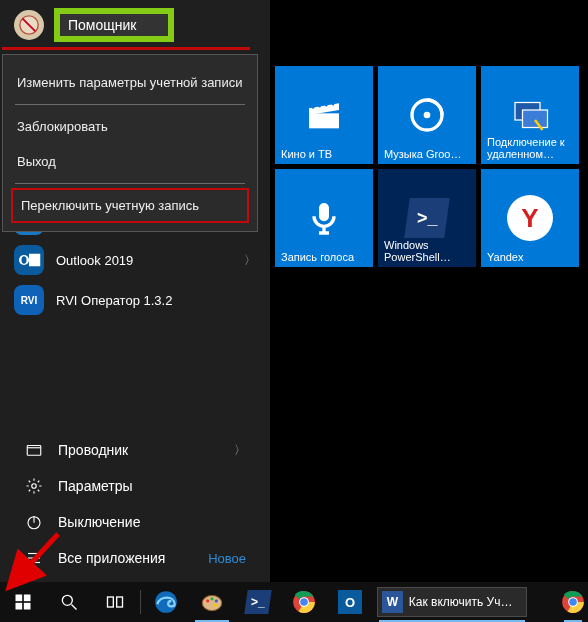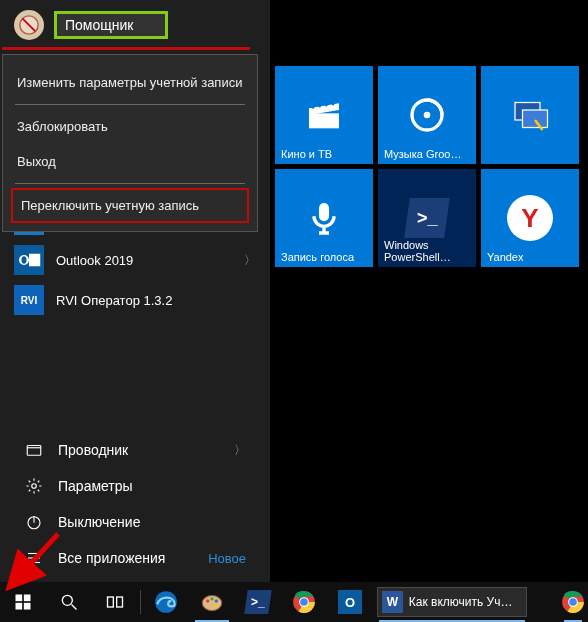--- a/index.html
+++ b/index.html
@@ -16,21 +16,21 @@
     padding: 8px 12px 8px 14px; height: 50px;
   }
   .user-avatar {
     width: 30px; height: 30px; border-radius: 50%;
     background: #d8c7a8; display:flex; align-items:center; justify-content:center;
     color:#b02020; font-size:18px; font-weight:bold;
   }
   .user-name { font-size: 14px; font-weight: 400; }
   .user-name-wrap{
     background:#333; padding:2px 32px 2px 8px; position:relative;
-    border:3px solid #84cc16;
+    border:6px solid #84cc16;
   }
   .red-underline{
     position:absolute; left:2px; top:47px; width:248px; height:3px; background:#c20808;
   }
 
   
   .account-menu {
     position:absolute; left:2px; top:54px; width:256px;
     background:#2b2b2b; border:1px solid #555; padding:10px 0 4px;
     z-index:5;
@@ -50,21 +50,21 @@
   .app-list{
     position:absolute; left:0; top:200px; width:270px;
   }
   .app-row{
     display:flex; align-items:center; gap:12px;
     padding:6px 14px; height:40px; color:#fff; font-size:13px;
   }
   .app-row .chev{ margin-left:auto; color:#aaa; font-size:12px;}
   .app-icon{
     width:30px; height:30px; display:flex; align-items:center; justify-content:center;
-    background:#0a5a9e; color:#fff; font-size:12px; font-weight:bold;
+    background:#0a5a9e; color:#fff; font-size:12px; font-weight:bold;border-radius:8px;
   }
   .app-icon.outlook{ background:#0a5a9e; }
   .app-icon.radmin{ background:#1878c4; }
   .app-icon.rvi{ background:#0e62b8; font-size:10px;}
 
   
   .bottom-nav{
     position:absolute; left:0; bottom:0; width:270px;
     padding:4px 8px 6px;
   }
@@ -253,20 +253,21 @@
         <path d="M12 3a9 9 0 0 1 9 9" stroke="#fff" stroke-width="2" fill="none"></path>
       </svg>
     <span class="tlabel">Музыка Groo…</span>
   </div>
   <div class="tile">
     <svg viewBox="0 0 32 32">
         <rect x="4" y="6" width="20" height="14" fill="#1e5aa8" stroke="#fff" stroke-width="1"></rect>
         <rect x="10" y="12" width="20" height="14" fill="#3b7dd8" stroke="#fff" stroke-width="1"></rect>
         <path d="M20 20l6 8" stroke="#ffcc00" stroke-width="2"></path>
       </svg>
+    <span class="tlabel" style="line-height:1.1; white-space:normal;">Подключение к удаленном…</span>
   </div>
   <div class="tile">
     <svg viewBox="0 0 24 24">
         <rect x="9" y="3" width="6" height="11" rx="3" fill="#fff"></rect>
         <path d="M6 11a6 6 0 0 0 12 0M12 17v4M9 21h6" stroke="#fff" stroke-width="2" fill="none"></path>
       </svg>
     <span class="tlabel">Запись голоса</span>
   </div>
   <div class="tile" style="background:#012456;">
     <div style="width:40px;height:40px;background:#1c3e78;display:flex;align-items:center;justify-content:center;transform:skewX(-8deg);">

